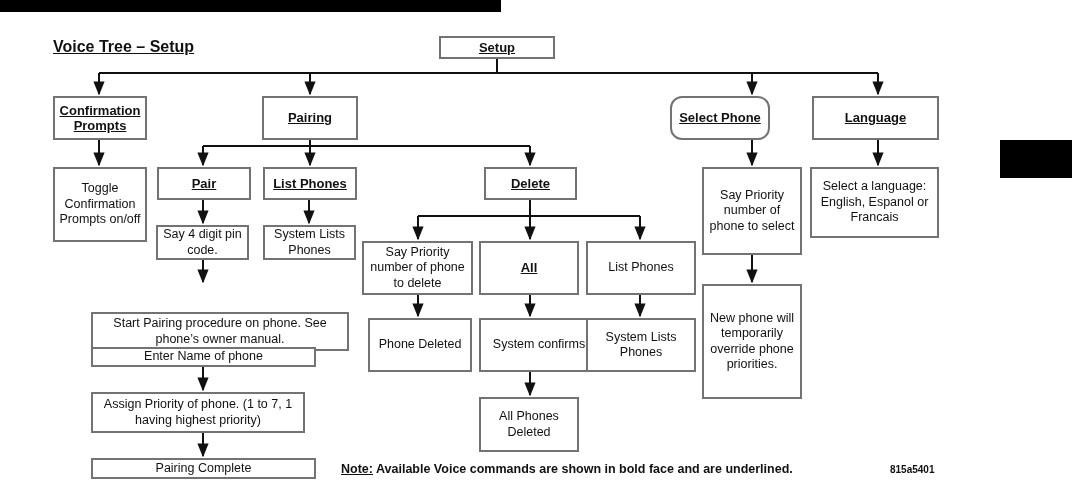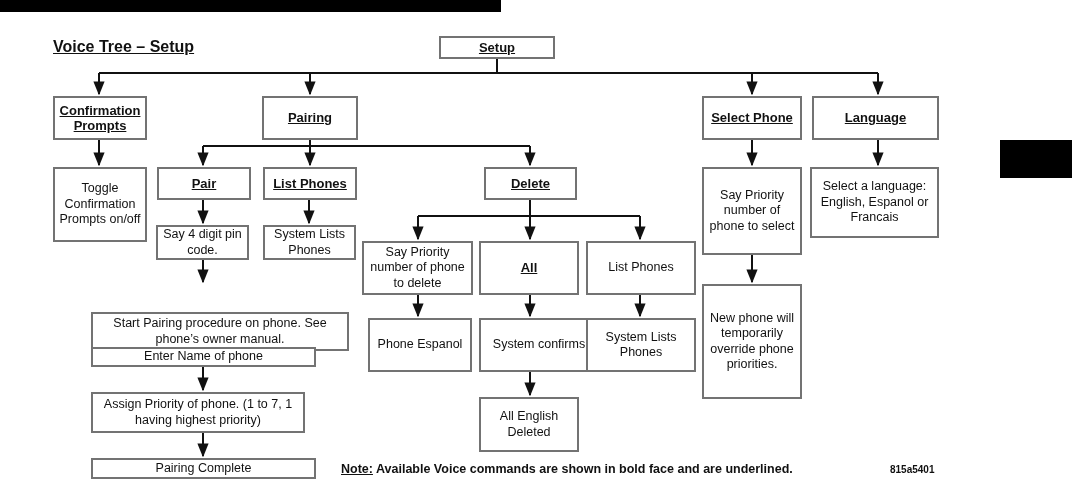--- a/index.html
+++ b/index.html
@@ -76,21 +76,21 @@
 <div class="box cmd" style="left:439px;top:36px;width:116px;height:23px;">
     <span>Setup</span>
   </div>
 
 <div class="box cmd" style="left:53px;top:96px;width:94px;height:44px;">
     <span>Confirmation Prompts</span>
   </div>
 <div class="box cmd" style="left:262px;top:96px;width:96px;height:44px;">
     <span>Pairing</span>
   </div>
-<div class="box cmd" style="left:702px;top:96px;width:100px;height:44px;">
+<div class="box cmd" style="left:670px;top:96px;width:100px;height:44px;border-radius:12px;">
     <span>Select Phone</span>
   </div>
 <div class="box cmd" style="left:812px;top:96px;width:127px;height:44px;">
     <span>Language</span>
   </div>
 
 <div class="box" style="left:53px;top:167px;width:94px;height:75px;">Toggle Confirmation Prompts on/off</div>
 
 <div class="box cmd" style="left:157px;top:167px;width:94px;height:33px;">
     <span>Pair</span>
@@ -109,24 +109,24 @@
 <div class="box" style="left:91px;top:347px;width:225px;height:20px;">Enter Name of phone</div>
 <div class="box" style="left:91px;top:392px;width:214px;height:41px;">Assign Priority of phone. (1 to 7, 1 having highest priority)</div>
 <div class="box" style="left:91px;top:458px;width:225px;height:21px;">Pairing Complete</div>
 
 <div class="box" style="left:362px;top:241px;width:111px;height:54px;">Say Priority number of phone to delete</div>
 <div class="box cmd" style="left:479px;top:241px;width:100px;height:54px;">
     <span>All</span>
   </div>
 <div class="box" style="left:586px;top:241px;width:110px;height:54px;">List Phones</div>
 
-<div class="box" style="left:368px;top:318px;width:104px;height:54px;">Phone Espanol</div>
+<div class="box" style="left:368px;top:318px;width:104px;height:54px;">Phone Deleted</div>
 <div class="box" style="left:479px;top:318px;width:120px;height:54px;">System confirms</div>
 <div class="box" style="left:586px;top:318px;width:110px;height:54px;">System Lists Phones</div>
-<div class="box" style="left:479px;top:397px;width:100px;height:55px;">All English Deleted</div>
+<div class="box" style="left:479px;top:397px;width:100px;height:55px;">All Phones Deleted</div>
 
 <div class="box" style="left:702px;top:167px;width:100px;height:88px;">Say Priority number of phone to select</div>
 <div class="box" style="left:702px;top:284px;width:100px;height:115px;">New phone will temporarily override phone priorities.</div>
 
 <div class="box" style="left:810px;top:167px;width:129px;height:71px;align-items:flex-start;padding-top:10px;">Select a language: English, Espanol or Francais</div>
 
 <div class="note"><span class="lbl">Note:</span><span> Available Voice commands are shown in bold face and are underlined.</span></div>
 <div class="code">815a5401</div>
 
 </body></html>

